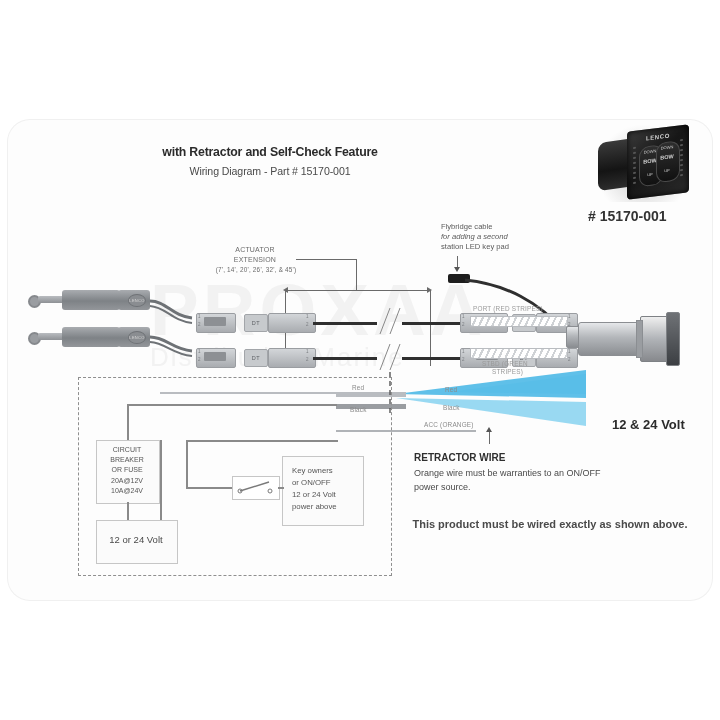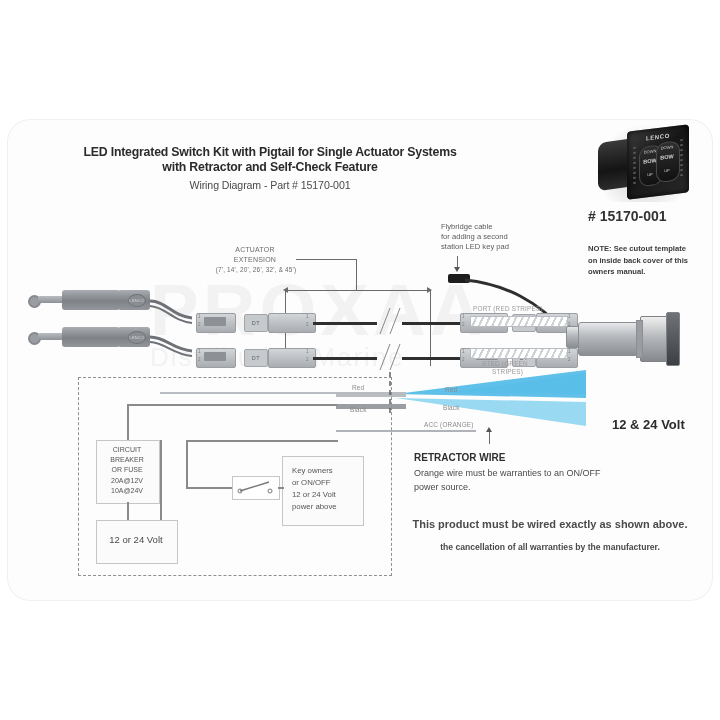--- a/index.html
+++ b/index.html
@@ -110,21 +110,20 @@
   .vline{position:absolute;width:1px;background:#6a6a6a;}
 </style>
 </head>
 <body>
 
 <div id="page">
 
   <div class="card"></div>
 
   <div class="title-wrap">
-    <div class="title1">LED Integrated Switch Kit with Pigtail for Single Actuator Systems</div>
     <div class="title1">with Retractor and Self-Check Feature</div>
     <div class="title2">Wiring Diagram - Part # 15170-001</div>
   </div>
 
   <div class="wm">
     <div class="wm1">PROXAA</div>
     <div class="wm2">Distribution Marine</div>
   </div>
 
   <div class="kp-shadow"></div>
@@ -156,37 +155,36 @@
     <div class="kp-btxt" style="left:12px;top:43px;font-size:4px;">UP</div>
 
     <div class="kp-btn" style="left:29px;top:15px;"></div>
     <div class="kp-btxt" style="left:29px;top:18px;font-size:4px;">DOWN</div>
     <div class="kp-btxt" style="left:29px;top:27px;font-size:5.5px;font-weight:bold;">BOW</div>
     <div class="kp-btxt" style="left:29px;top:41px;font-size:4px;">UP</div>
   </div>
 
   <div class="t bold" style="left:588px;top:208px;font-size:14px;color:#333;"># 15170-001</div>
 
-  <div class="t sm bold" style="left:588px;top:243px;width:104px;line-height:11.5px;color:#3a3a3a;">NOTE: See cutout template on inside back cover of this owners manual.</div>
 
   <div class="t tiny ctr" style="left:200px;top:246px;width:110px;font-size:7px;color:#6a6a6a;">ACTUATOR</div>
   <div class="t tiny ctr" style="left:200px;top:256px;width:110px;font-size:7px;color:#6a6a6a;">EXTENSION</div>
   <div class="t tiny ctr" style="left:186px;top:266px;width:140px;font-size:6.4px;color:#6a6a6a;">(7', 14', 20', 26', 32', &amp; 45')</div>
 
   <div class="dim dimh" style="left:296px;top:259px;width:60px;"></div>
   <div class="dim dimv" style="left:356px;top:259px;height:31px;"></div>
 
   <div class="dim dimh" style="left:285px;top:290px;width:145px;"></div>
   <div class="arw arw-l" style="left:283px;top:287px;"></div>
   <div class="arw arw-r" style="left:427px;top:287px;"></div>
   <div class="dim dimv" style="left:285px;top:290px;height:76px;"></div>
   <div class="dim dimv" style="left:430px;top:290px;height:76px;"></div>
 
   <div class="t sm" style="left:441px;top:222px;width:100px;line-height:10px;color:#5a5a5a;">Flybridge cable</div>
-  <div class="t sm" style="left:441px;top:232px;width:100px;line-height:10px;color:#5a5a5a;">for adding a second</div>
+  <div class="t sm" style="left:441px;top:232px;width:100px;line-height:10px;color:#5a5a5a;font-style:italic;">for adding a second</div>
   <div class="t sm" style="left:441px;top:242px;width:100px;line-height:10px;color:#5a5a5a;">station LED key pad</div>
   <div class="vline" style="left:457px;top:256px;height:12px;"></div>
   <div class="arrow-dn" style="left:454px;top:267px;"></div>
 
   <div class="plug" style="left:448px;top:274px;width:22px;height:9px;"></div>
   <svg style="position:absolute;left:460px;top:276px;" width="120" height="70">
     <path d="M5,4 C45,8 80,26 104,56" stroke="#2f2f2f" stroke-width="3" fill="none"></path>
   </svg>
 
   <div class="act-eye" style="left:28px;top:295px;"></div>
@@ -327,15 +325,14 @@
   <div class="dim dimh" style="left:186px;top:487px;width:46px;background:#8a8a8a;height:2px;"></div>
   <div class="vline" style="left:186px;top:440px;height:47px;background:#8a8a8a;width:2px;"></div>
   <div class="dim dimh" style="left:186px;top:440px;width:152px;background:#8a8a8a;height:2px;"></div>
   <div class="dim dimh" style="left:278px;top:487px;width:6px;background:#8a8a8a;height:2px;"></div>
 
   <div class="t bold" style="left:414px;top:452px;font-size:10px;color:#2f2f2f;">RETRACTOR WIRE</div>
   <div class="t" style="left:414px;top:468px;font-size:9px;color:#4a4a4a;">Orange wire must be warranties to an ON/OFF</div>
   <div class="t" style="left:414px;top:482px;font-size:9px;color:#4a4a4a;">power source.</div>
 
   <div class="t bold ctr" style="left:405px;top:518px;width:290px;font-size:11px;color:#4a4a4a;">This product must be wired exactly as shown above.</div>
-  <div class="t bold ctr" style="left:405px;top:542px;width:290px;font-size:8.6px;color:#4a4a4a;">the cancellation of all warranties by the manufacturer.</div>
 
 </div>
 
 </body></html>

